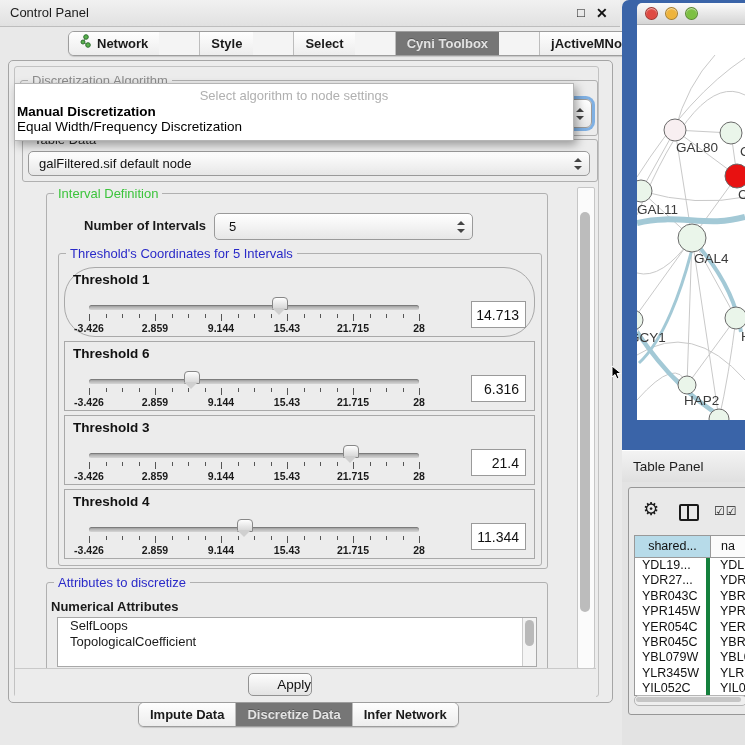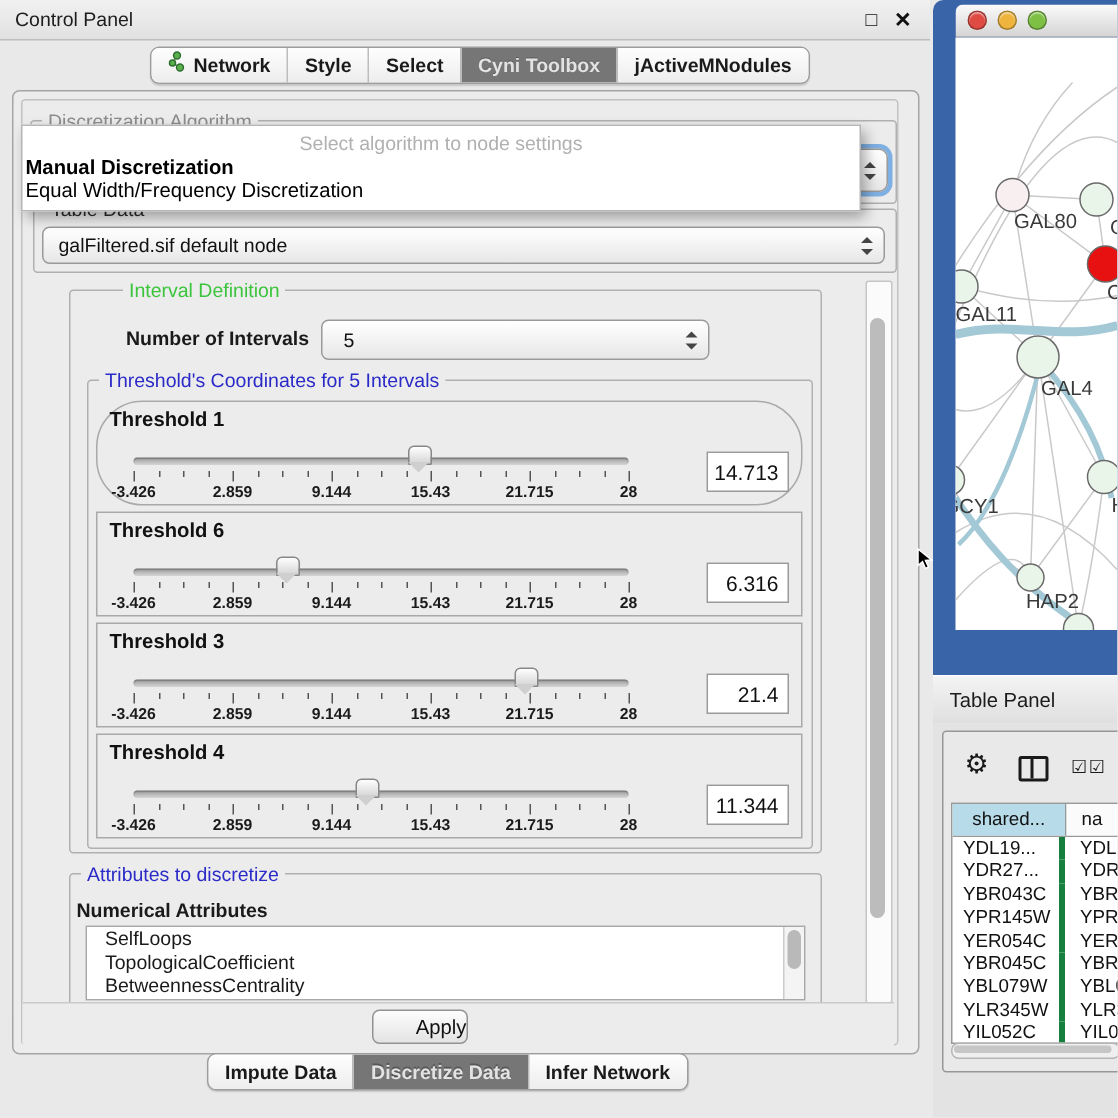--- a/index.html
+++ b/index.html
@@ -17,31 +17,31 @@
   .winbtn.close{left:596px;font-size:14px;}
 
   
   .tabbar{display:flex;border:1px solid #9d9d9d;border-radius:6px;overflow:hidden;
           background:#f4f4f4;box-shadow:0 1px 1px rgba(0,0,0,.15);}
   .tab{height:23px;line-height:23px;padding:0 11px;font-size:13px;font-weight:bold;color:#1a1a1a;
        background:linear-gradient(#fefefe,#ededed);border-left:1px solid #bdbdbd;
        display:flex;align-items:center;gap:5px;white-space:nowrap;}
   .tab:first-child{border-left:none;}
   .tab.sel{background:#767676;color:#e3e3e3;text-shadow:0 -1px 0 rgba(0,0,0,.25);}
-  #control-tabbar{left:100px;top:31px;}
+  #control-tabbar{left:68px;top:31px;gap:40px;}
   #mode-tabbar{left:138px;top:702px;}
 
   
   .panel{left:8px;top:60px;width:603px;height:641px;border:1.5px solid #a5a5a5;border-radius:5px;background:#ececec;}
   .innerpanel{left:14px;top:66px;width:583px;height:629px;border:1px solid #c2c2c2;border-radius:3px;background:#ececec;}
   .group{border:1px solid #b0b0b0;border-radius:3px;}
   .grouplabel{position:absolute;top:-8px;left:7px;background:#ececec;padding:0 4px;font-size:13px;white-space:nowrap;}
   .lab-gray{color:#8c8c8c;}
   .lab-dark{color:#2a2a2a;}
-  .lab-green{color:#3cc43c;margin-left:28px;}
+  .lab-green{color:#3cc43c;}
   .lab-blue{color:#2a2ac8;}
 
   #algo-group{left:20px;top:80px;width:576px;height:54px;}
   #tabledata-group{left:22px;top:139px;width:574px;height:41px;}
   #interval-group{left:46px;top:193px;width:500px;height:374px;}
   #thr-group{left:58px;top:253px;width:482px;height:311px;}
   #attr-group{left:46px;top:582px;width:500px;height:92px;}
 
   
   .combo{background:linear-gradient(#ffffff,#e7e7e7);border:1px solid #9a9a9a;border-radius:5px;
@@ -335,21 +335,20 @@
       </div>
     </div>
 
   <div class="abs group" id="attr-group">
     <span class="grouplabel lab-blue">Attributes to discretize</span>
     <span id="attr-heading">Numerical Attributes</span>
     <div id="attr-list">
       <div id="attr-items">
           <div class="attr-item">SelfLoops</div>
           <div class="attr-item">TopologicalCoefficient</div>
-          <div class="attr-item">BetweennessCentrality</div>
         </div>
       <div id="attr-vscroll">
           <div class="th"></div>
         </div>
     </div>
   </div>
 
   <div class="abs" id="main-vscroll">
     <div class="th"></div>
   </div>

